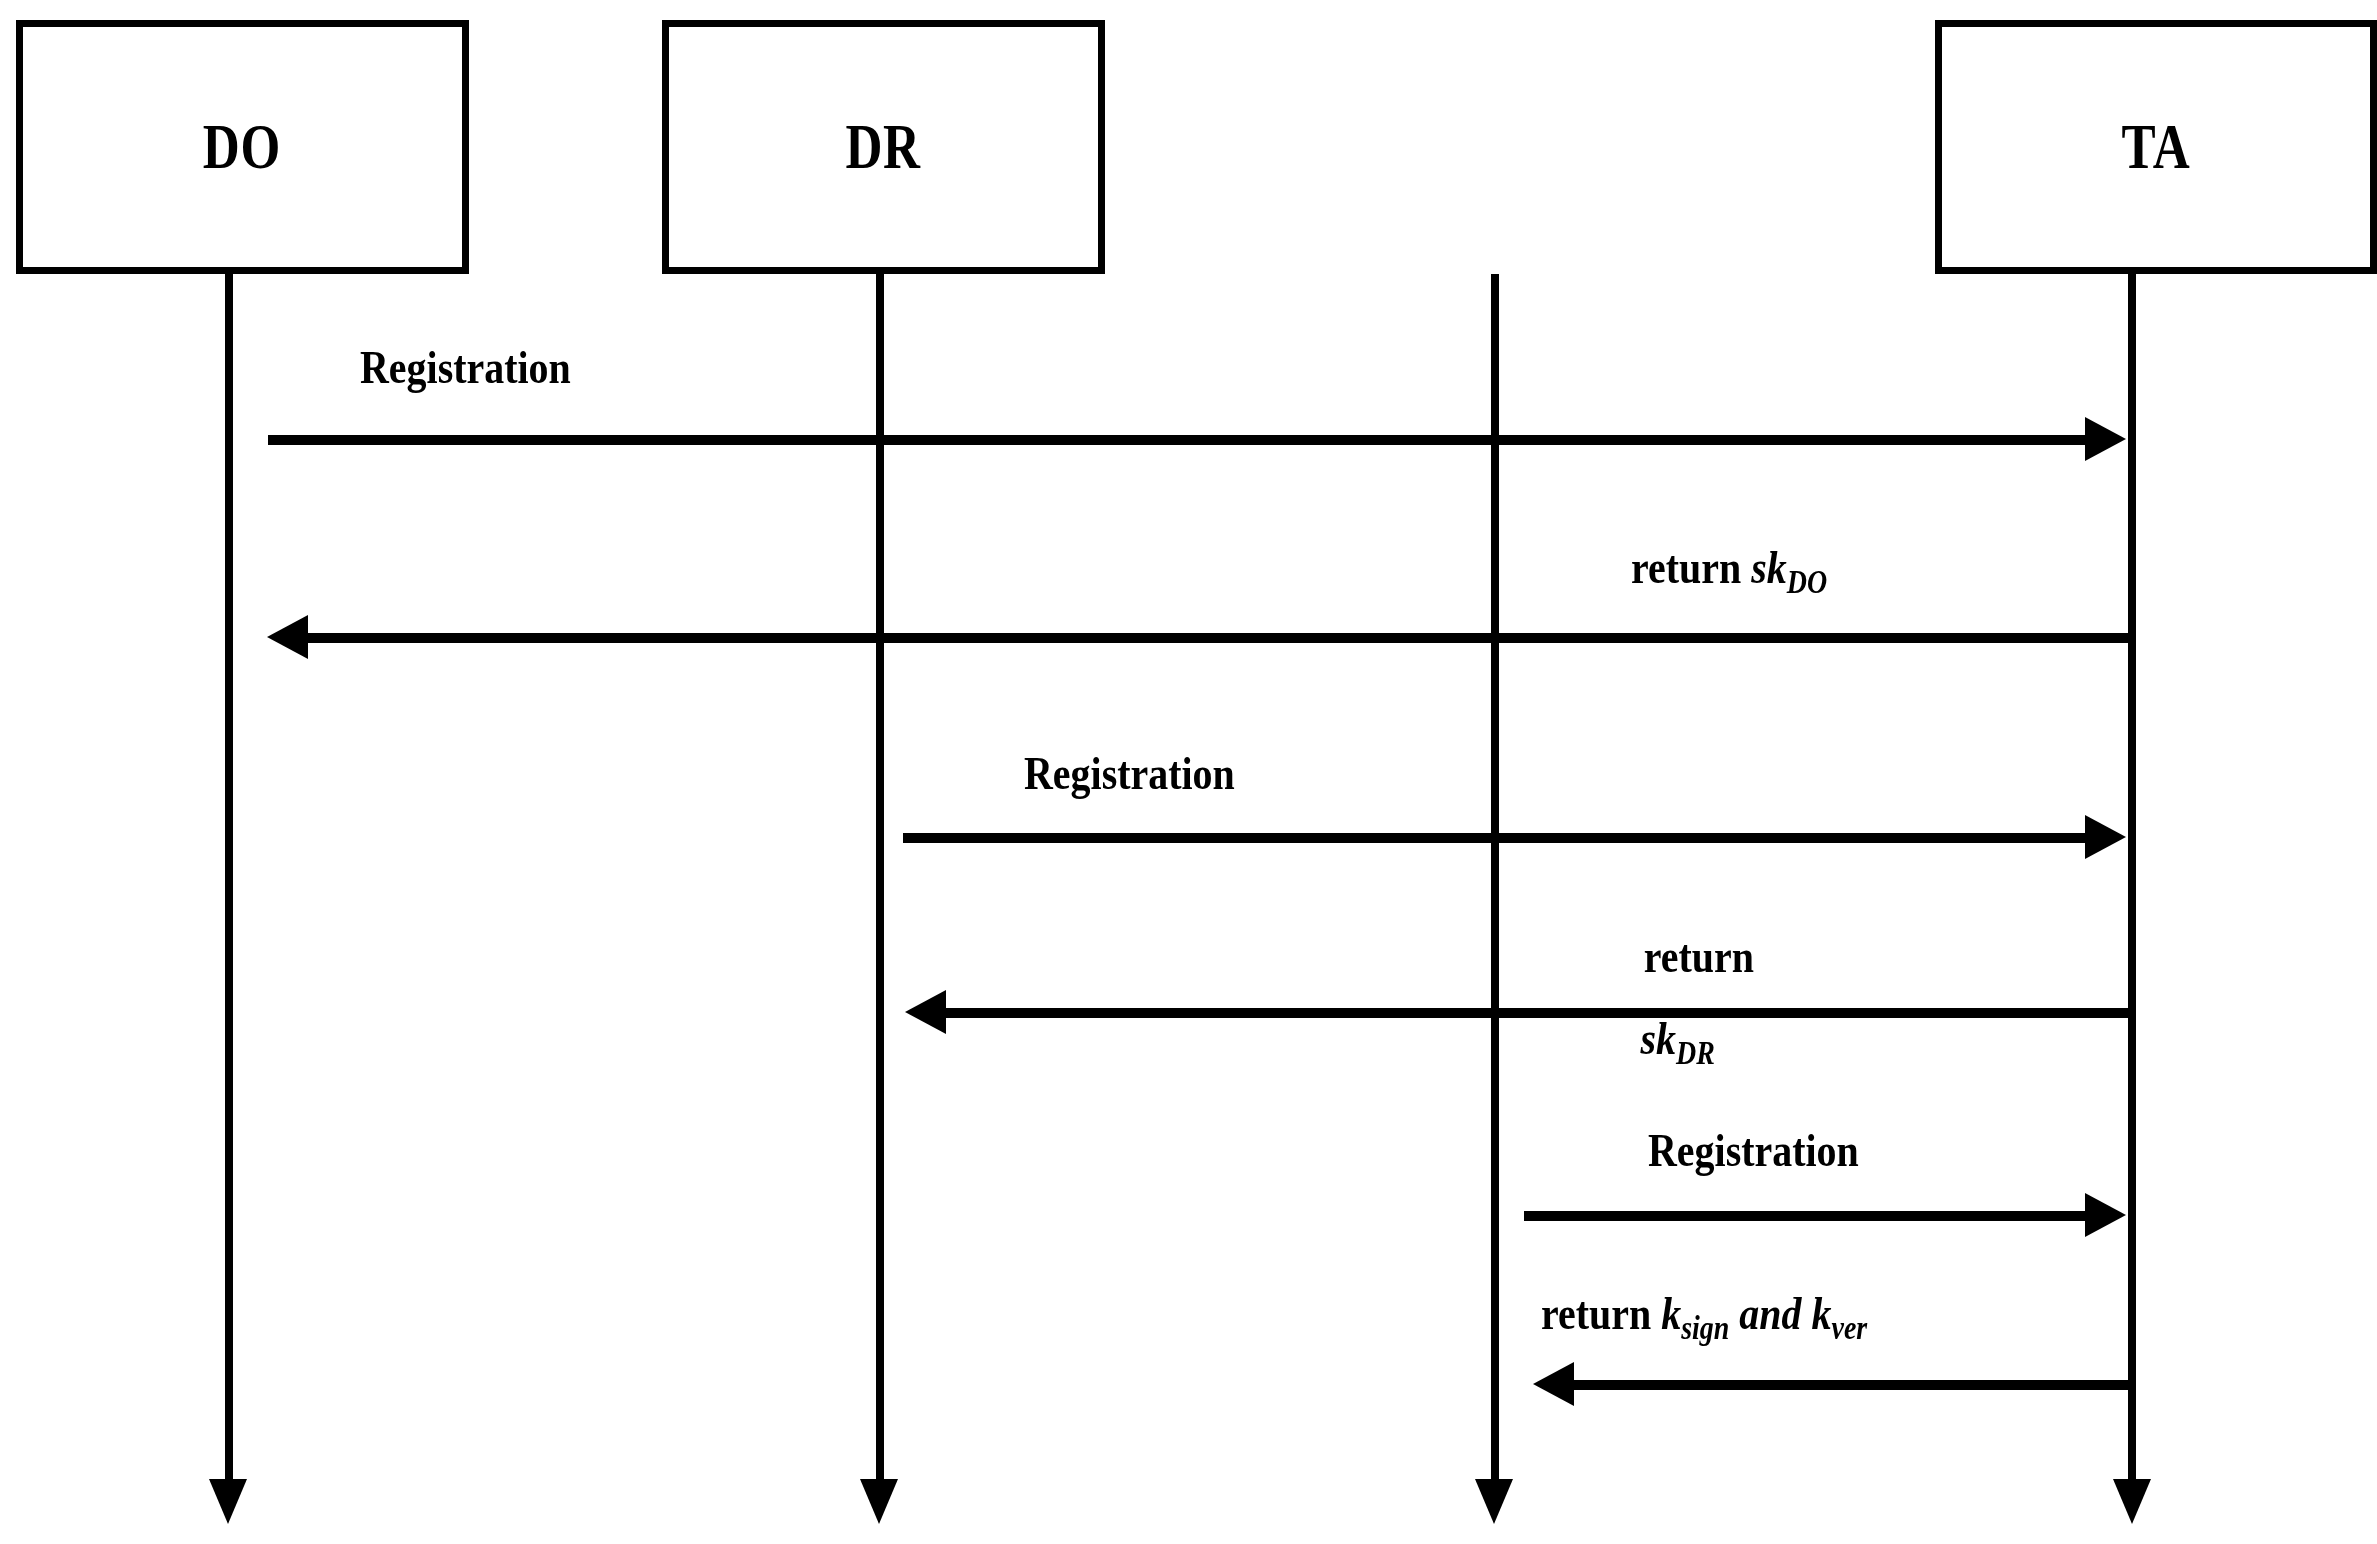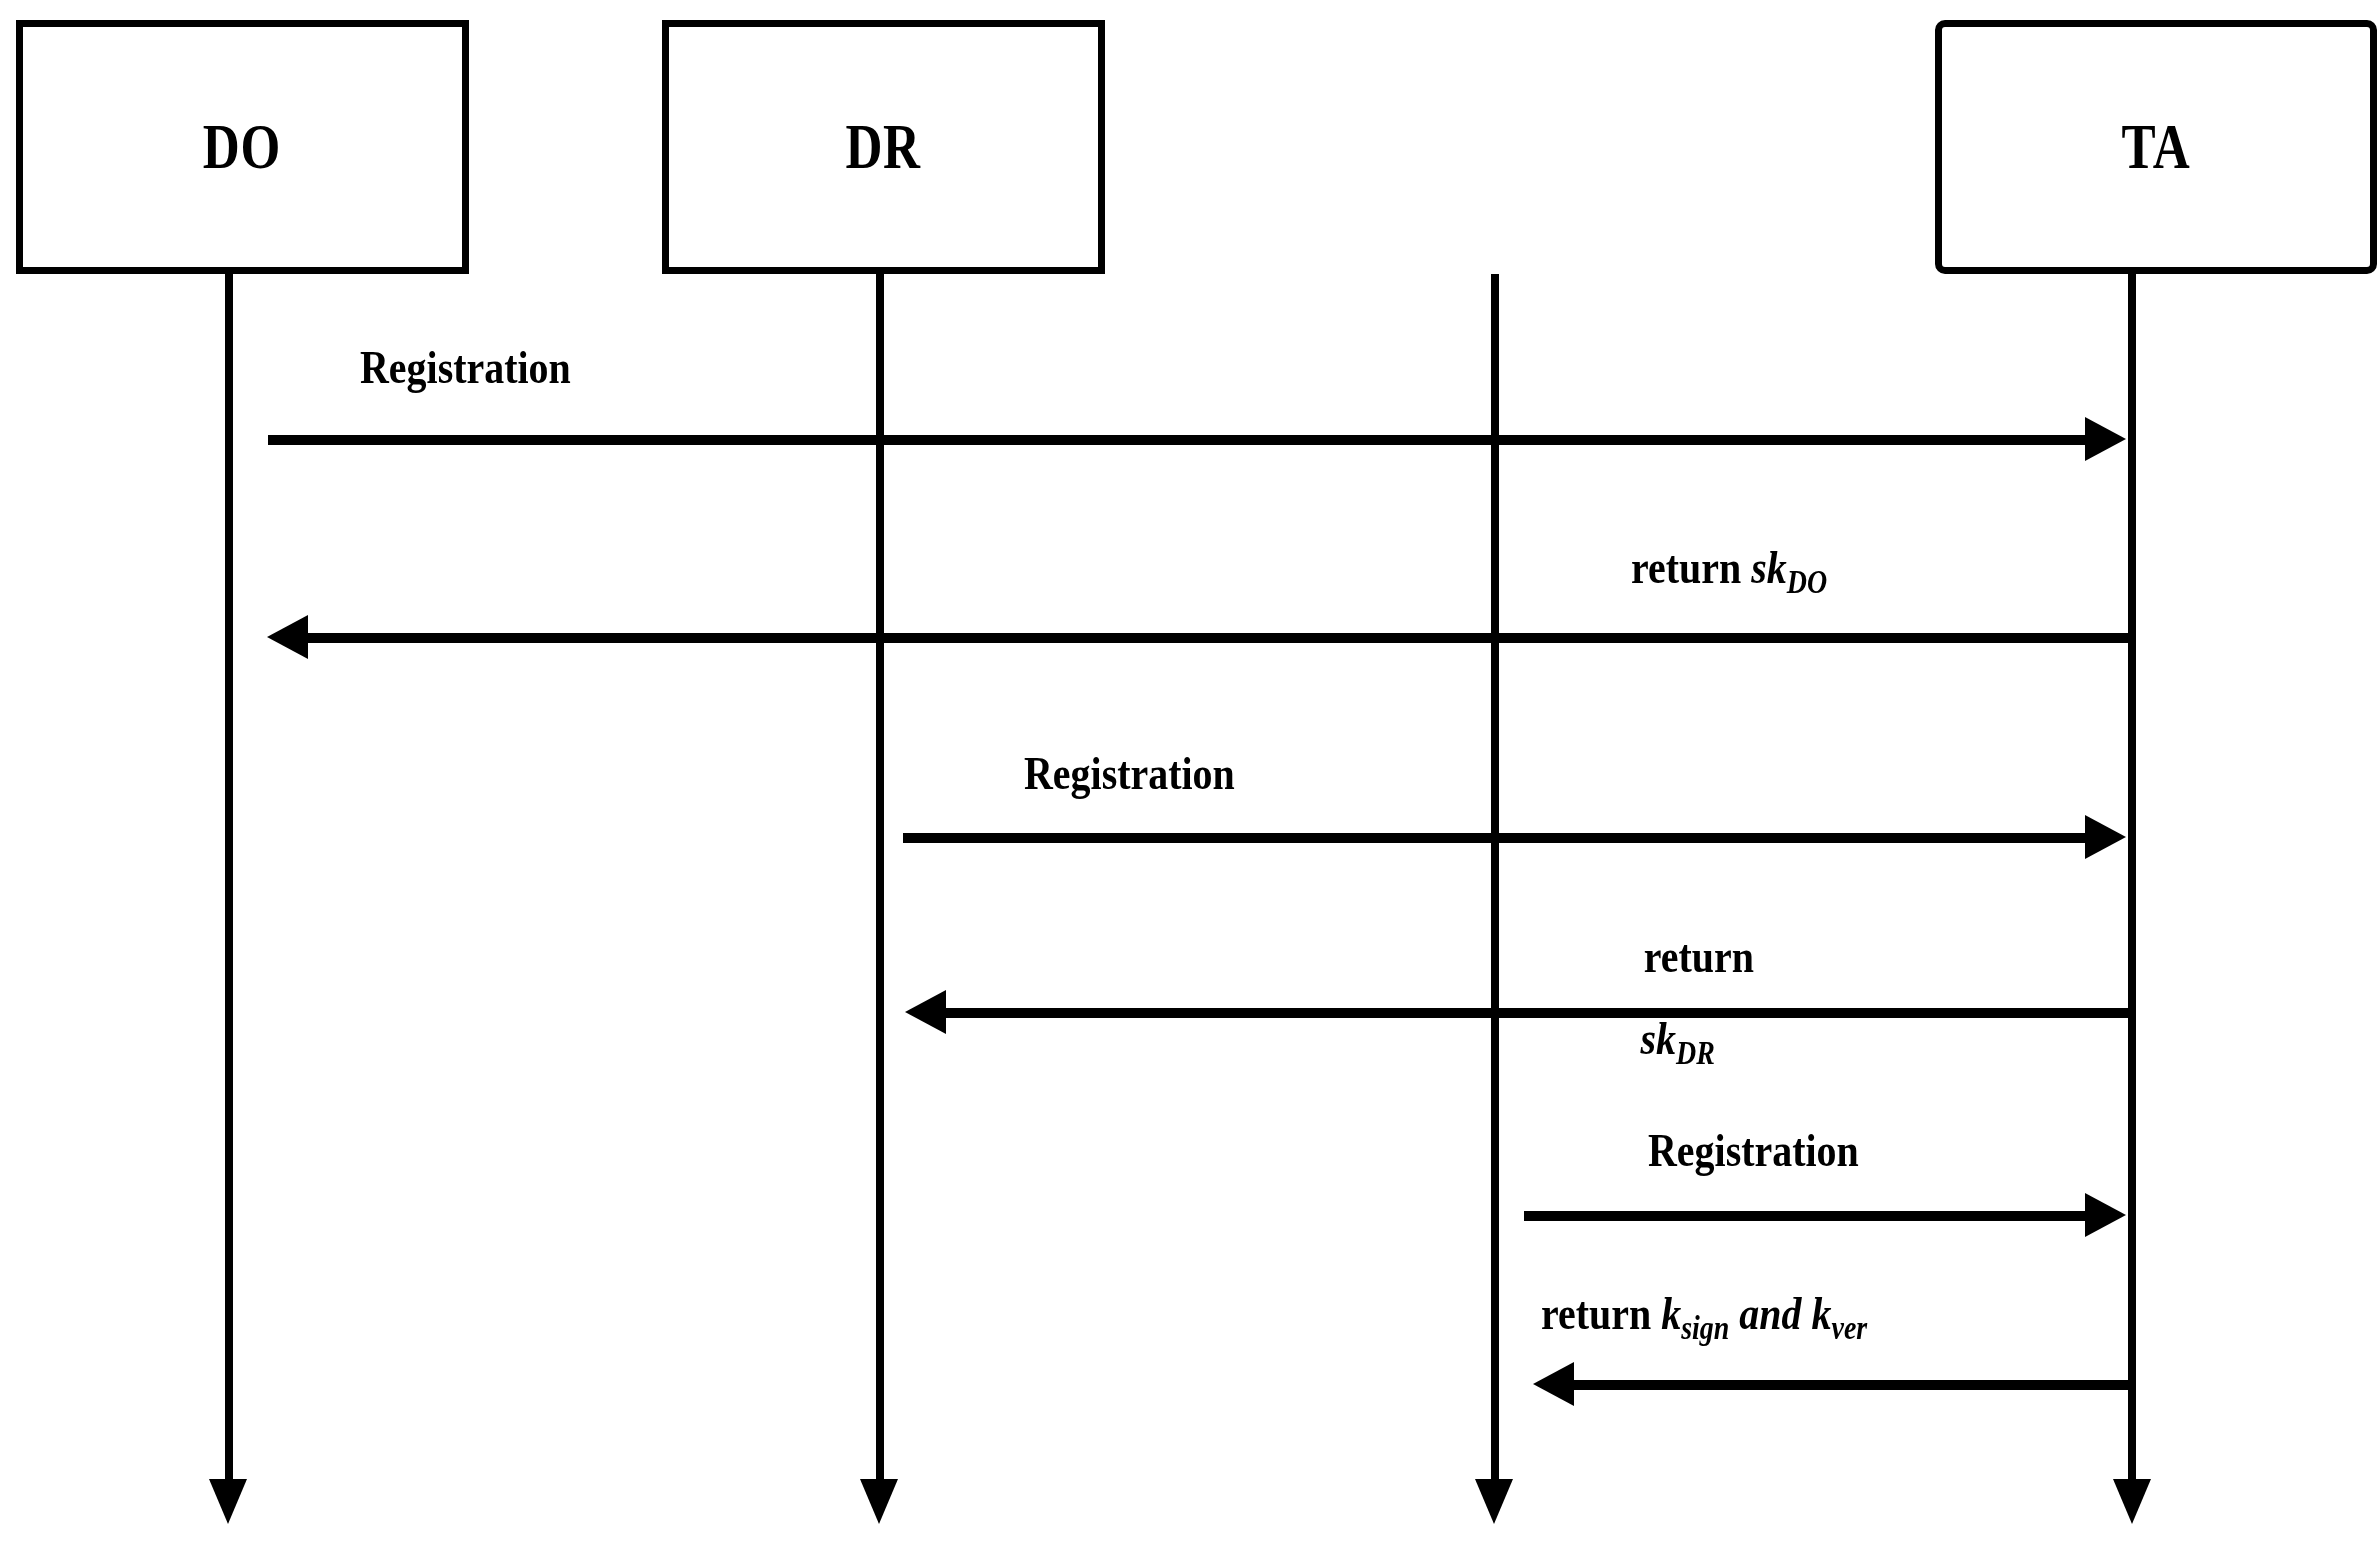--- a/index.html
+++ b/index.html
@@ -96,21 +96,21 @@
 
   <div class="actor-box" style="left:15.5px;top:20px;width:453px;height:254px;">
     <span class="actor-label">DO</span>
   </div>
 
   <div class="actor-box" style="left:662px;top:20px;width:443px;height:254px;">
     <span class="actor-label">DR</span>
   </div>
 
 
-  <div class="actor-box" style="left:1935px;top:20px;width:442px;height:254px;border-radius:10px;">
+  <div class="actor-box" style="left:1935px;top:20px;width:442px;height:254px;">
     <span class="actor-label">TA</span>
   </div>
 
   <div class="lifeline" style="left:225px;top:274px;height:1211px;"></div>
   <div class="lifeline-head" style="left:209px;top:1479px;"></div>
 
   <div class="lifeline" style="left:876px;top:274px;height:1211px;"></div>
   <div class="lifeline-head" style="left:860px;top:1479px;"></div>
 
   <div class="lifeline" style="left:1491px;top:274px;height:1211px;"></div>

